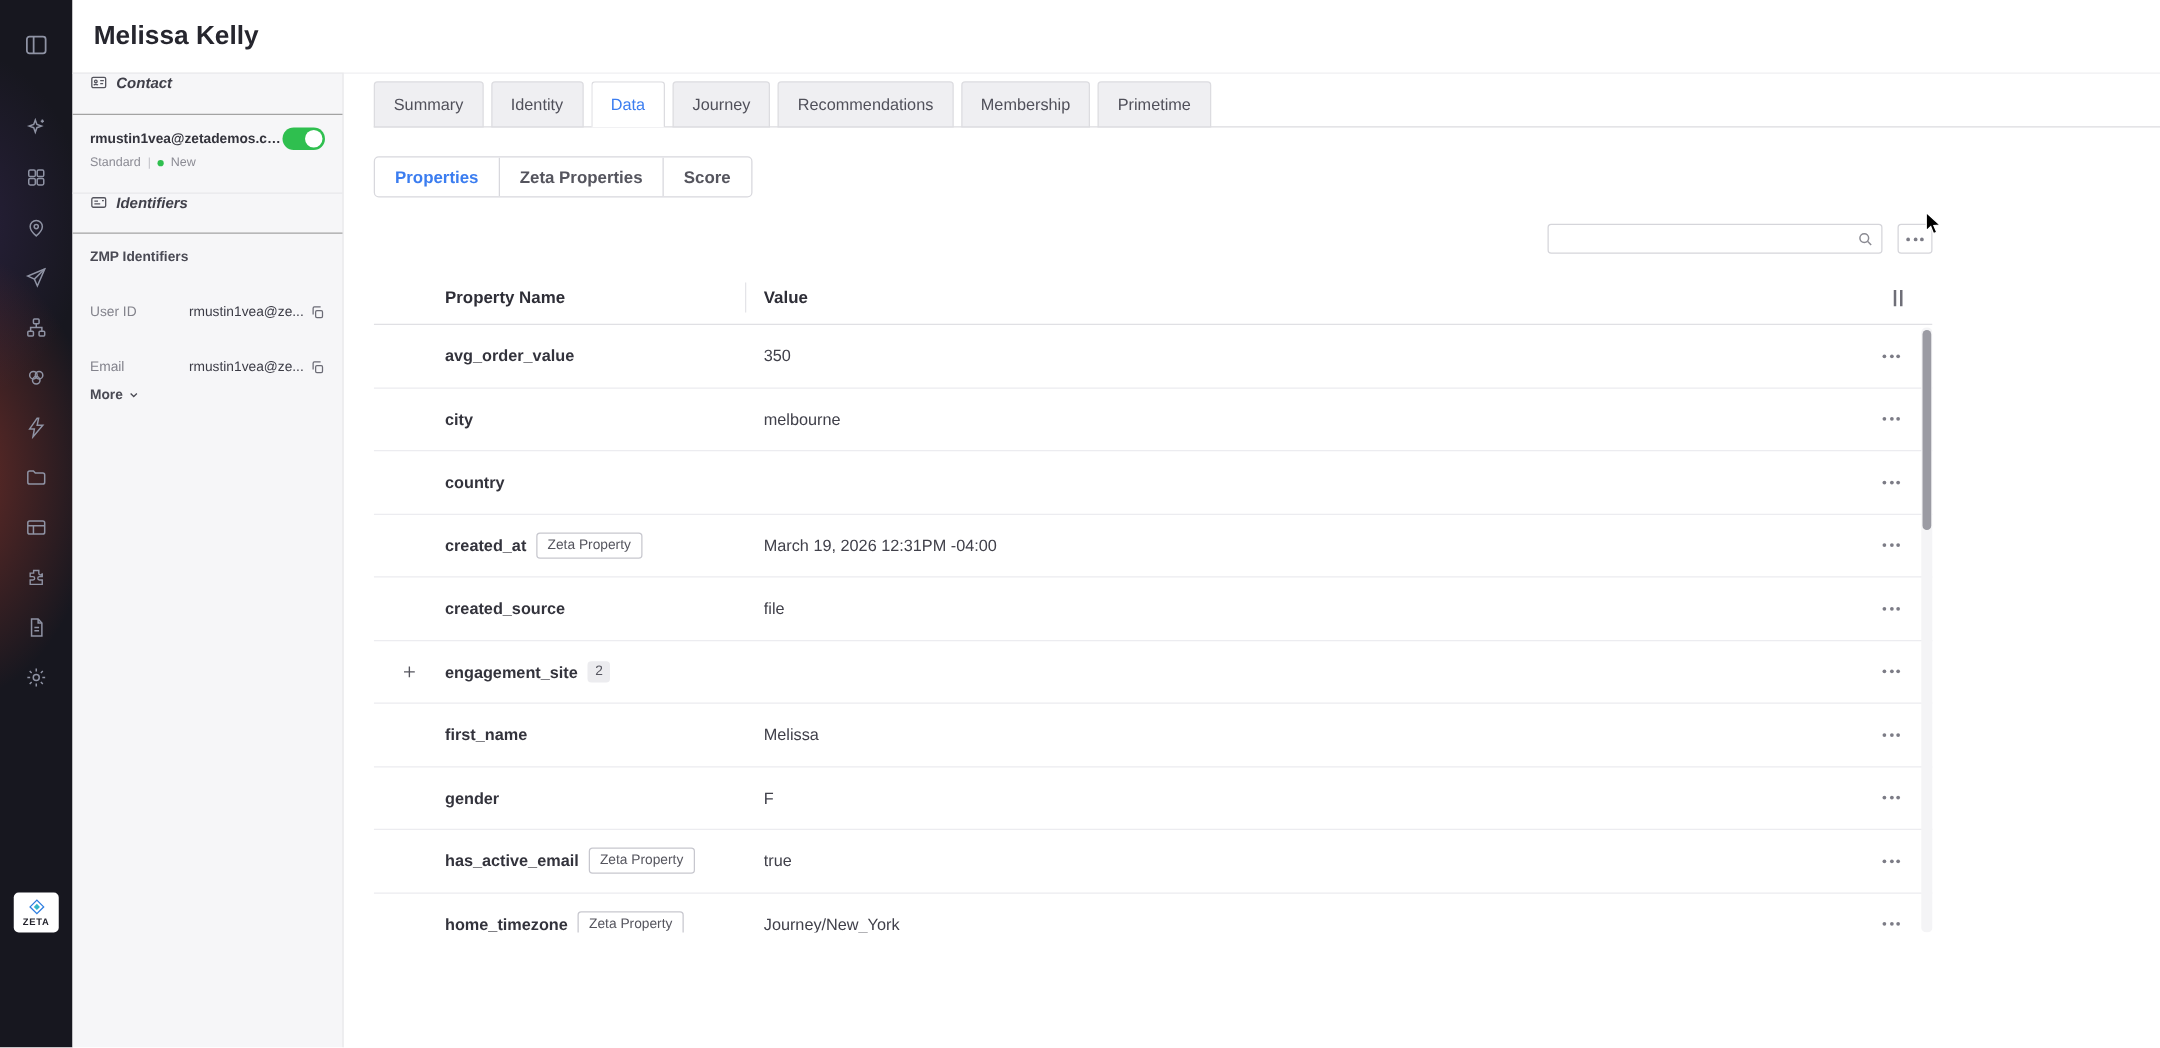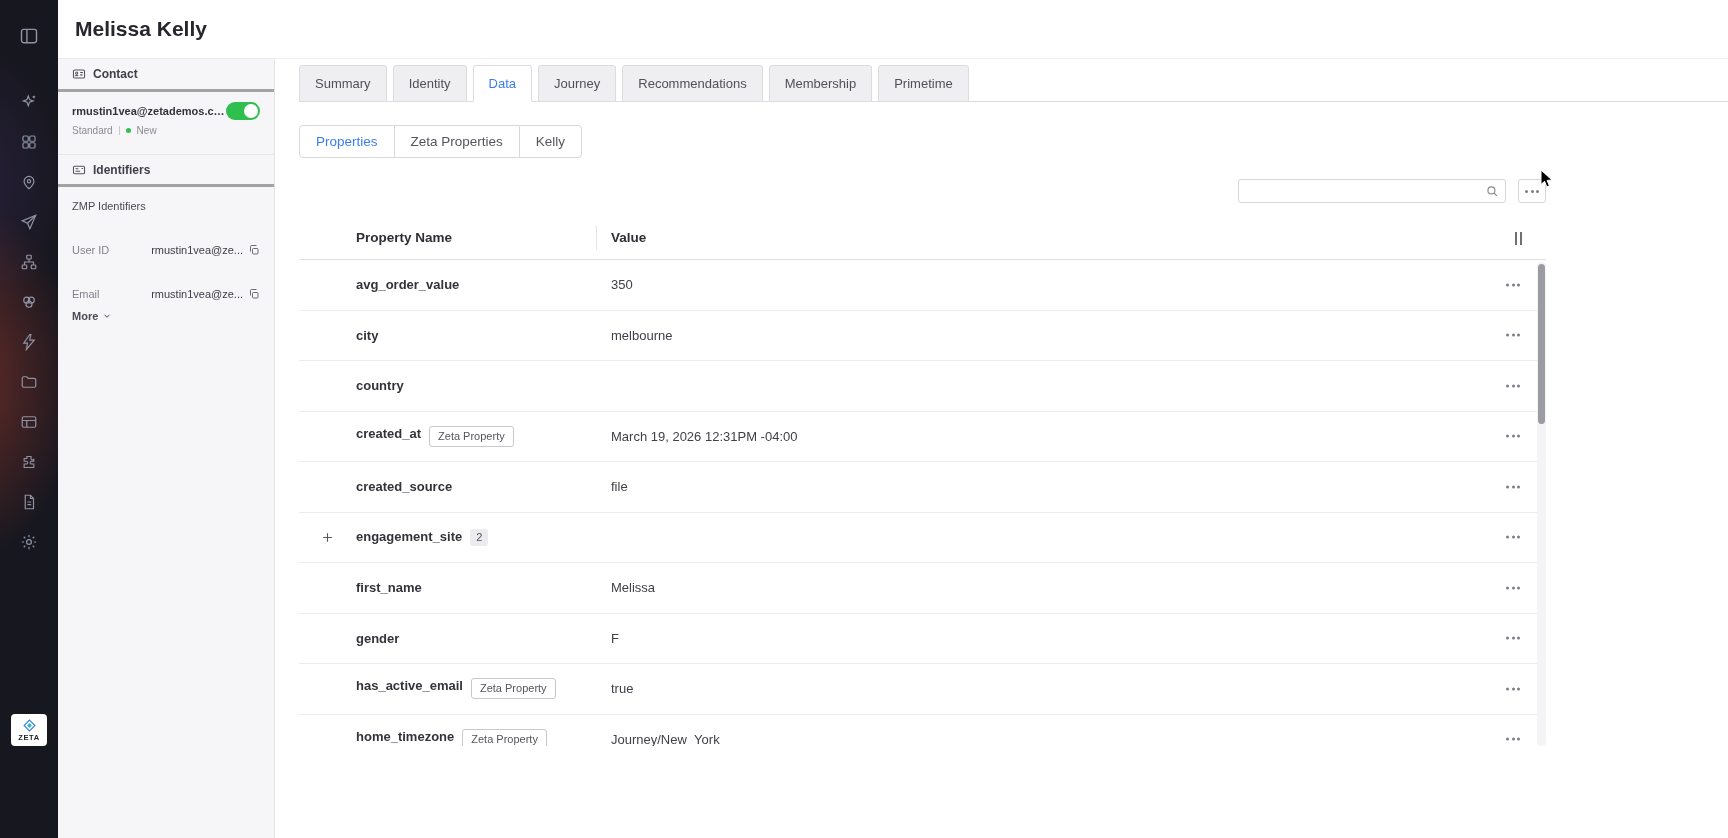--- a/index.html
+++ b/index.html
@@ -40,57 +40,57 @@
 
   .content { flex:1; display:flex; min-height:0; }
 
   
   .cpanel {
     width:217px; flex:0 0 217px; background:#f6f6f8;
     border-right:1px solid #e3e3e6; border-top:1px solid #e9e9ec;
     font-size:11px;
   }
   .sect-head {
-    height:33px; display:flex; align-items:center; gap:7px;
-    padding:0 14px; border-bottom:3px solid #a3a3a3; color:#55555e;
+    height:33px; display:flex; align-items:flex-start; gap:7px;
+    padding:0 14px; border-bottom:1px solid #a3a3a3; color:#55555e;font-style:italic;
   }
   .sect-head .sect-label { font-size:12px; font-weight:700; color:#3f3f49; }
   .sect-head.with-top { border-top:1px solid #e7e7ea; margin-top:10px; }
 
   .email-block { padding:10px 14px 8px; }
   .email-row { display:flex; align-items:center; justify-content:space-between; }
   .email-text { font-size:11px; font-weight:700; color:#33333c; max-width:160px; overflow:hidden; text-overflow:ellipsis; white-space:nowrap; }
   .toggle { width:34px; height:18px; border-radius:9px; background:#2fbf4f; position:relative; cursor:pointer; flex:0 0 auto; }
   .toggle .knob { position:absolute; top:2px; right:2px; width:14px; height:14px; border-radius:50%; background:#fff; }
   .email-sub { margin-top:5px; display:flex; align-items:center; gap:6px; color:#8b8b94; font-size:10px; }
   .vsep { width:1px; height:9px; background:#c9c9cf; }
   .status-dot { width:5px; height:5px; border-radius:50%; background:#2fbf4f; }
 
   .zmp-block { padding:13px 14px 0; }
-  .zmp-title { font-size:11px; font-weight:400; color:#4a4a54; margin-bottom:11px; }
+  .zmp-title { font-size:11px; font-weight:700; color:#4a4a54; margin-bottom:11px; }
   .id-row { display:flex; align-items:center; justify-content:space-between; margin-bottom:10px;margin-top:32px; }
   .id-label { color:#83838c; }
   .id-right { display:flex; align-items:center; gap:5px; color:#3c3c46; }
   .copy-btn { color:#6b6b75; cursor:pointer; display:flex; }
   .more-row { display:flex; align-items:center; gap:4px; color:#4a4a54; cursor:pointer; margin-top:2px; font-weight:600; }
 
   
   .main { flex:1; background:#fff; padding:6px 0 16px 24px; min-width:0; border-top:1px solid #f0f0f2; }
 
   .tabs { display:flex; gap:6px; border-bottom:1px solid #dcdce0; padding-right:20px; }
   .tab {
     height:37px; padding:0 15px; display:flex; align-items:center;
     background:#efeff2; border:1px solid #dcdce0; border-bottom:1px solid #dcdce0;
     border-radius:3px 3px 0 0; font-size:13px; color:#50505a; cursor:pointer;
     margin-bottom:-1px; white-space:nowrap;
   }
   .tab.active { background:#fff; color:#3b7df0; border-bottom:1px solid #fff; }
 
   .subtabs { display:inline-flex; margin-top:23px; border:1px solid #d8d8dd; border-radius:4px; overflow:hidden; background:#fff; }
-  .seg { padding:8px 16px; font-size:13.5px; color:#55555e; cursor:pointer; border-right:1px solid #d8d8dd; }
+  .seg { padding:8px 16px; font-size:13.5px; color:#55555e; cursor:pointer; border-right:1px solid #d8d8dd;font-weight:bold; }
   .seg:last-child { border-right:none; }
   .seg.active { color:#3b7df0; }
 
   .toolbar { width:1247px; margin-top:21px; display:flex; justify-content:flex-end; align-items:center; gap:12px; }
   .searchbox { position:relative; width:268px; height:24px; border:1px solid #d5d5da; border-radius:3px; background:#fff; }
   .searchbox input { border:none; outline:none; width:100%; height:100%; padding:0 28px 0 8px; font-size:12px; font-family:inherit; color:#33333c; background:transparent; }
   .searchbox .sicon { position:absolute; right:6px; top:4px; color:#8a8a92; }
   .more-btn { width:28px; height:24px; border:1px solid #d5d5da; border-radius:3px; background:#fff; display:flex; align-items:center; justify-content:center; gap:2.5px; cursor:pointer; }
   .more-btn i, .rowmenu i { width:3px; height:3px; border-radius:50%; background:#7c7c86; display:block; }
 
@@ -98,21 +98,21 @@
   .ptable { width:1247px; margin-top:13px; position:relative; height:530px; overflow:hidden; }
   .thead { height:44px; display:flex; align-items:center; border-bottom:1px solid #e0e0e4; position:relative; }
   .th-name { width:298px; padding-left:57px; font-size:13.5px; font-weight:700; color:#2e2e37; border-right:1px solid #e4e4e8; height:24px; display:flex; align-items:center; }
   .th-value { padding-left:14px; font-size:13.5px; font-weight:700; color:#2e2e37; }
   .col-icon { position:absolute; right:24px; top:16px; display:flex; gap:3px; cursor:pointer; }
   .col-icon b { width:2px; height:13px; background:#6f6f78; display:block; }
 
   .trow { height:50.5px; display:flex; align-items:center; border-bottom:1px solid #ececf0; position:relative; }
   .gutter { width:57px; flex:0 0 57px; display:flex; align-items:center; justify-content:center; }
   .expander { color:#55555e; cursor:pointer; display:flex; }
-  .ncell { width:241px; flex:0 0 241px; display:flex; align-items:flex-start; gap:8px; overflow:visible; white-space:nowrap; }
+  .ncell { width:241px; flex:0 0 241px; display:flex; align-items:center; gap:8px; overflow:visible; white-space:nowrap; }
   .pname { font-size:13px; font-weight:700; color:#33333c; }
   .zbadge { border:1px solid #c7c7ce; border-radius:3px; padding:3px 8px; font-size:11px; color:#55555e; background:#fff; line-height:1.2; }
   .cbadge { background:#ececef; border-radius:3px; padding:2px 6px; font-size:11px; color:#55555e; line-height:1.2; }
   .vcell { flex:1; padding-left:14px; font-size:13px; color:#40404a; }
   .rowmenu { position:absolute; right:22px; top:50%; transform:translateY(-50%); display:flex; gap:2.5px; cursor:pointer; padding:4px; }
 
   .vscroll { position:absolute; right:0; top:46px; bottom:0; width:9px; background:#f4f4f6; border-radius:4px; }
   .vscroll .thumb { position:absolute; top:2px; left:1px; width:7px; height:160px; background:#9b9ba3; border-radius:4px; cursor:pointer; }
 
   
@@ -298,21 +298,21 @@
         <div class="tab active">Data</div>
         <div class="tab">Journey</div>
         <div class="tab">Recommendations</div>
         <div class="tab">Membership</div>
         <div class="tab">Primetime</div>
       </div>
 
       <div class="subtabs">
         <div class="seg active">Properties</div>
         <div class="seg">Zeta Properties</div>
-        <div class="seg">Kelly</div>
+        <div class="seg">Score</div>
       </div>
 
       <div class="toolbar">
         <div class="searchbox">
           <input type="text" placeholder="" style="">
           <span class="sicon">
             <svg width="14" height="14" viewBox="0 0 24 24" fill="none" stroke="currentColor" stroke-width="2">
                 <circle cx="11" cy="11" r="6"></circle>
                 <path d="M15.8 15.8L20.5 20.5"></path>
               </svg>

